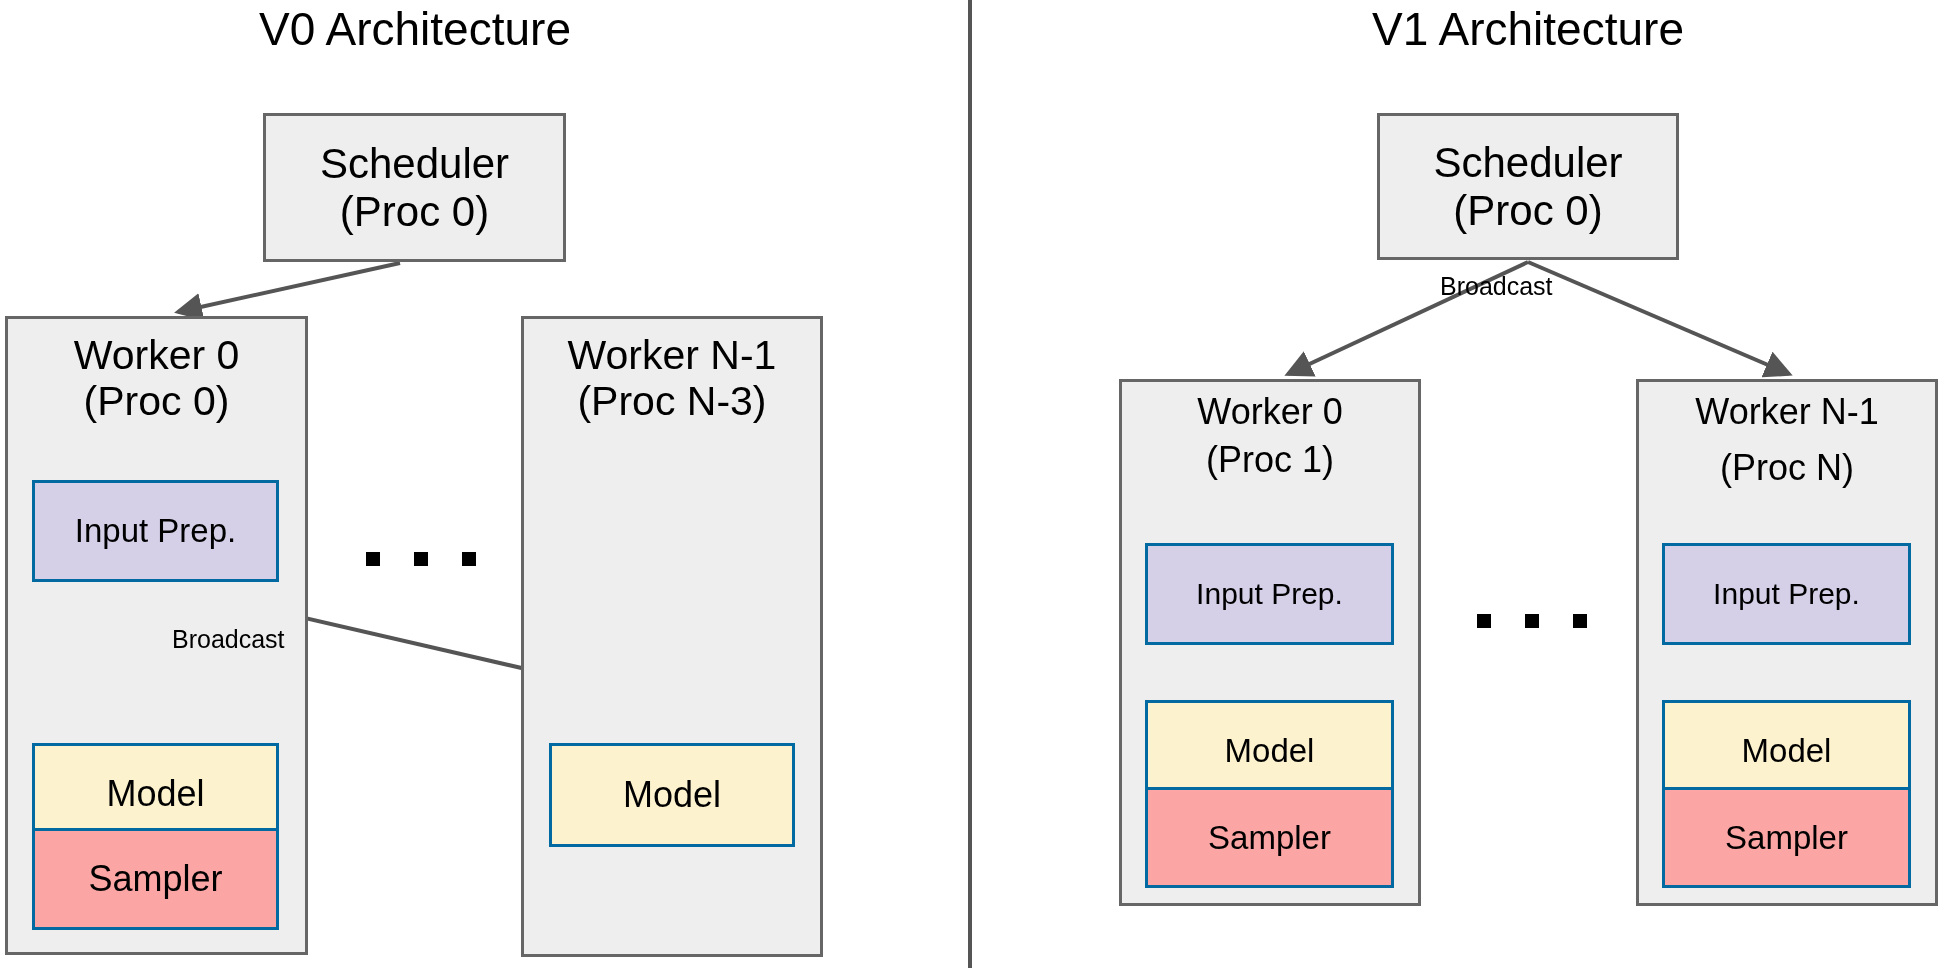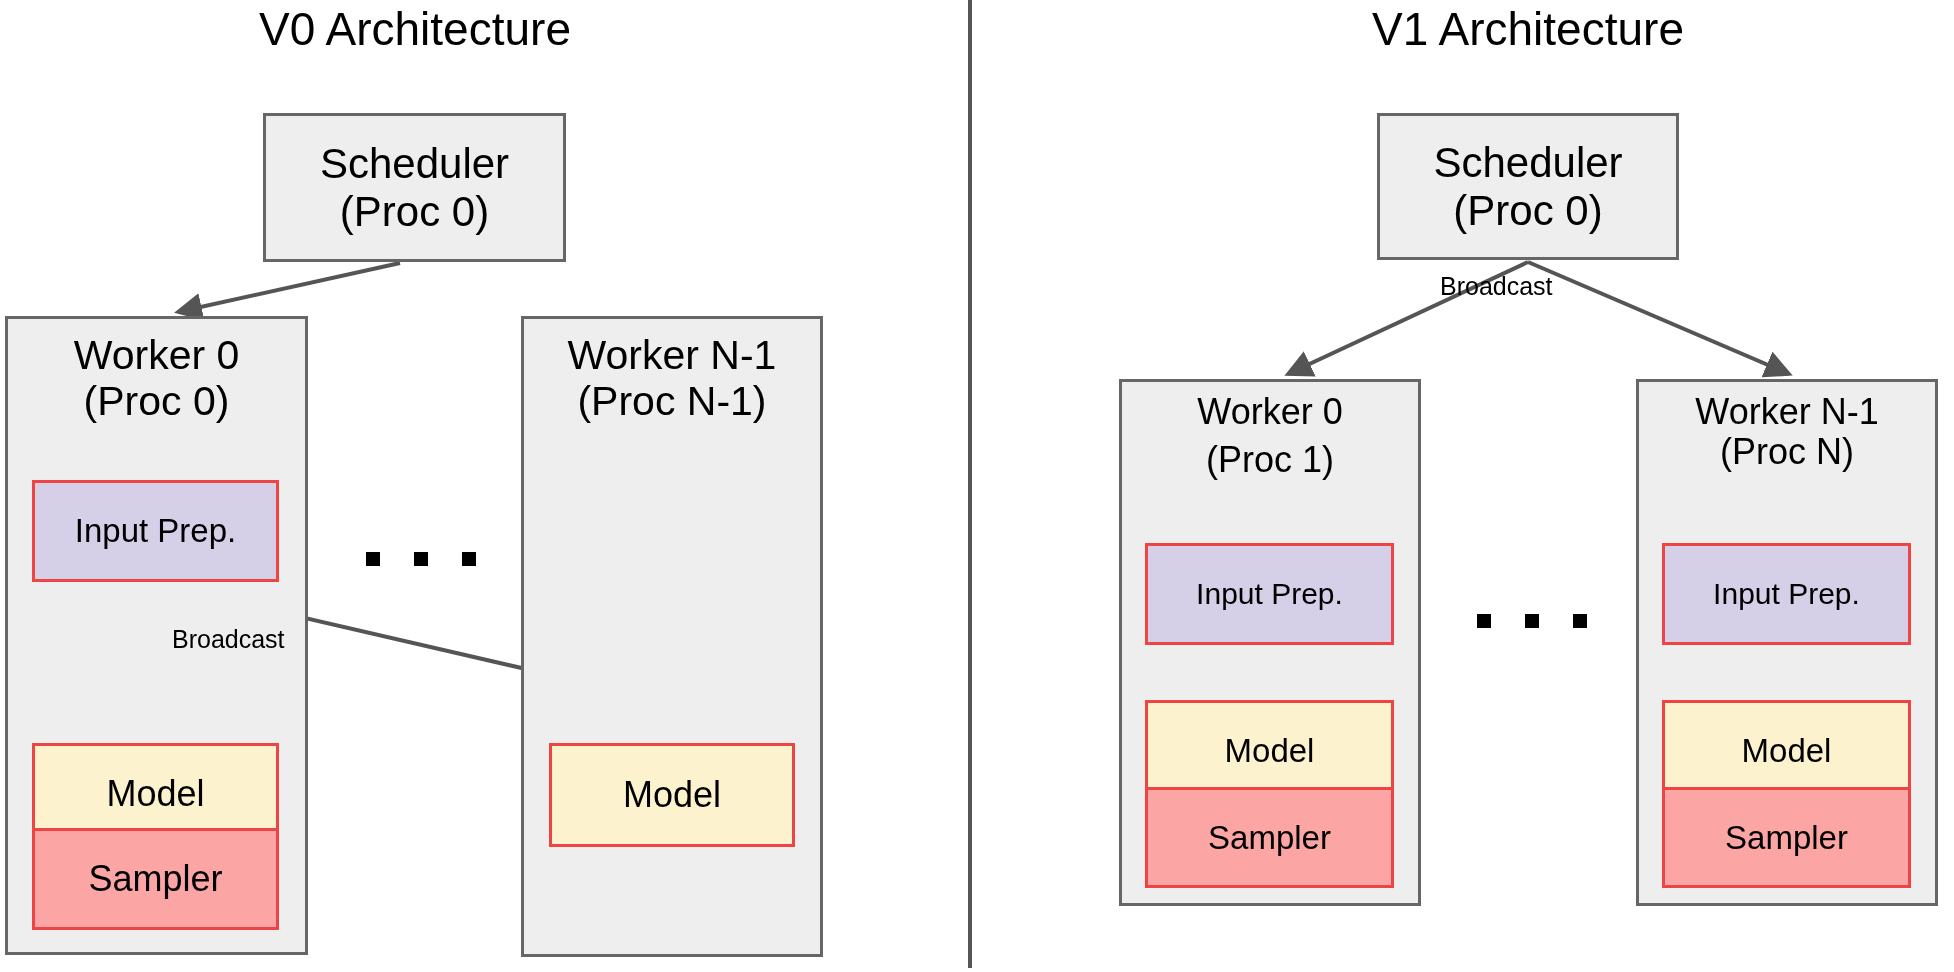--- a/index.html
+++ b/index.html
@@ -57,21 +57,21 @@
     font-size: 41px;
     margin-top: 14px;
   }
   .worker-box-v1 .worker-title {
     font-size: 36px;
     margin-top: 10px;
   }
   .inner-box {
     position: absolute;
     box-sizing: border-box;
-    border: 3px solid #ef4444;
+    border: 3px solid #0369a1;
     display: flex;
     align-items: center;
     justify-content: center;
     text-align: center;
   }
   .inner-input-prep { background: #d5cfe8; }
   .inner-model      { background: #fcf2cd; margin-top: 36px; }
   .inner-sampler    { background: #fca5a5; }
   .inner-label-lg { font-size: 36px; }
   .inner-label-md { font-size: 33px; }
@@ -152,21 +152,21 @@
   <div class="edge-label" style="left:172px; top:625px;">Broadcast</div>
 
   <div class="ellipsis" style="left:366px; top:552px;">
       <span></span>
       <span></span>
       <span></span>
     </div>
 
   <div class="box container-box worker-box" style="left:521px; top:316px; width:302px; height:641px;">
     <div class="box-label worker-title">Worker N-1</div>
-    <div class="box-label worker-title" style="margin-top:0;">(Proc N-1)</div>
+    <div class="box-label worker-title" style="margin-top:0;">(Proc N-3)</div>
   </div>
   <div class="inner-box inner-model" style="left:549px; top:707px; width:246px; height:104px;">
     <span class="inner-label-lg">Model</span>
   </div>
 
   <div class="panel-title" style="left:1278px; top:6px; width:500px;">V1 Architecture</div>
 
   <div class="box container-box scheduler-box" style="left:1377px; top:113px; width:302px; height:147px;">
     <div class="box-label" style="font-size:42px;">Scheduler</div>
     <div class="box-label" style="font-size:42px;">(Proc 0)</div>
@@ -189,21 +189,21 @@
   </div>
 
   <div class="ellipsis" style="left:1477px; top:614px;">
       <span></span>
       <span></span>
       <span></span>
     </div>
 
   <div class="box container-box worker-box worker-box-v1" style="left:1636px; top:379px; width:302px; height:527px;">
     <div class="box-label worker-title">Worker N-1</div>
-    <div class="box-label worker-title" style="margin-top:0;">(Proc N)</div>
+    <div class="box-label worker-title" style="margin-top:16px;">(Proc N)</div>
   </div>
   <div class="inner-box inner-input-prep" style="left:1662px; top:543px; width:249px; height:102px;">
     <span class="inner-label-sm">Input Prep.</span>
   </div>
   <div class="inner-box inner-model" style="left:1662px; top:664px; width:249px; height:102px;">
     <span class="inner-label-md">Model</span>
   </div>
   <div class="inner-box inner-sampler" style="left:1662px; top:787px; width:249px; height:101px;">
     <span class="inner-label-md">Sampler</span>
   </div>

